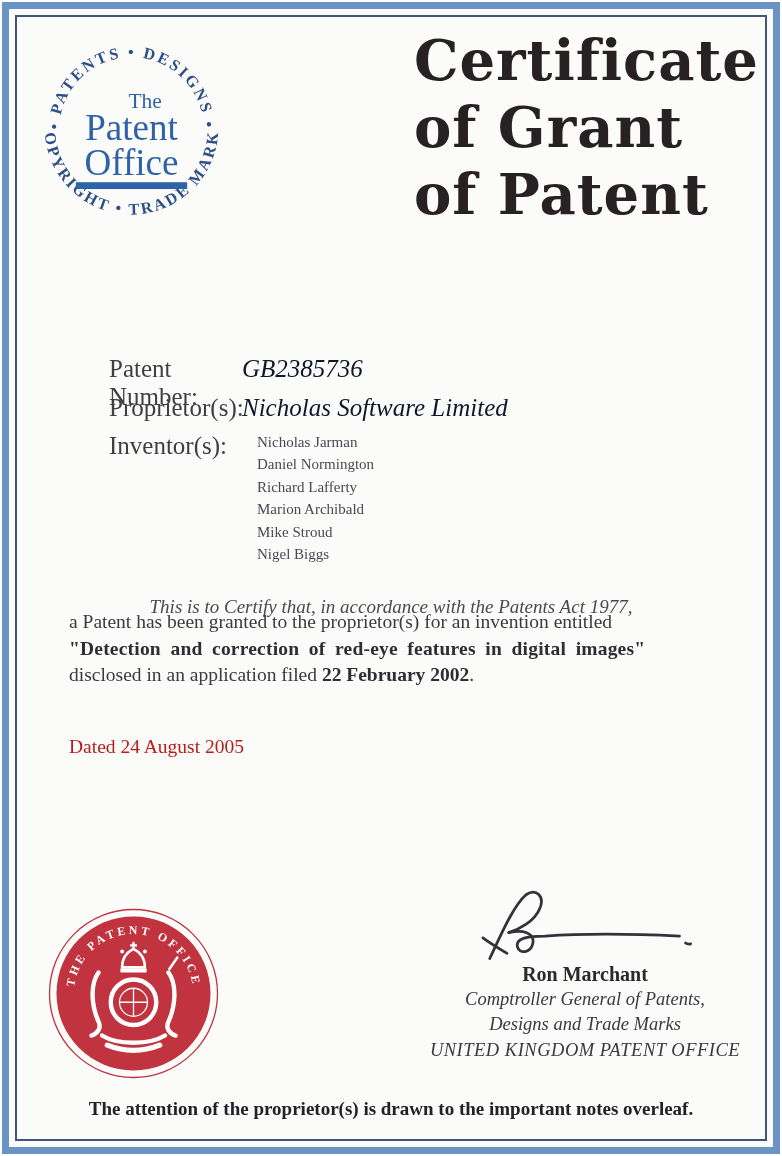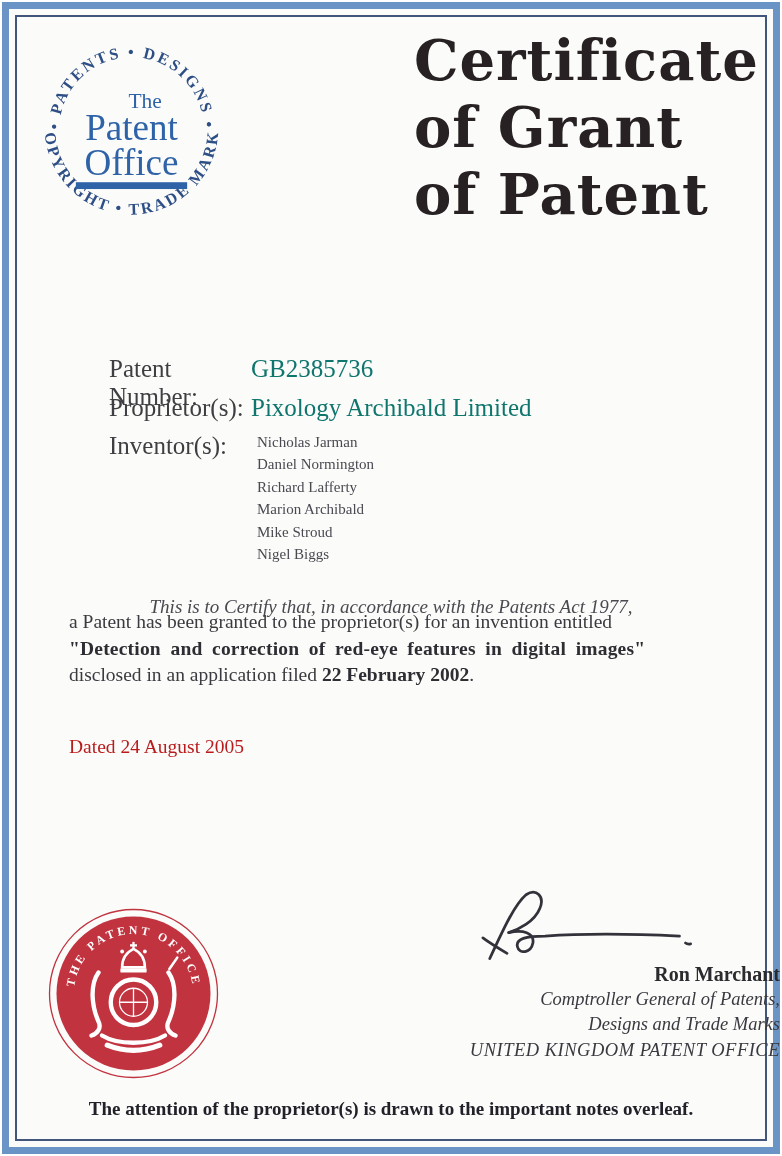--- a/index.html
+++ b/index.html
@@ -30,39 +30,39 @@
     font-weight:700;
     font-size:56px;
     line-height:67px;
     letter-spacing:1px;
     color:#272123;
   }
 
   
   .detail-row { position:absolute; left:92px; font-size:25px; color:#44434a; }
   .detail-label { display:inline-block; width:148px; color:#3f3e42; }
-  .detail-value { position:absolute; left:142px; white-space:nowrap; color:#0f766e; }
+  .detail-value { position:absolute; left:133px; white-space:nowrap; color:#0f172a;font-style:italic; }
   .inventors { position:absolute; left:240px; top:414px; font-size:15px; line-height:22.4px; color:#4a4952; }
 
   
   .certify {
     position:absolute; top:579px; left:0; width:100%;
     text-align:center; font-style:italic; font-size:19px; color:#4a4950;
   }
   .grant-para {
     position:absolute; left:52px; top:592px; width:666px;
     font-size:19.5px; line-height:26.5px; color:#3b3a40;
   }
   .invention-line { font-weight:700; word-spacing:4.5px; letter-spacing:0.2px; color:#2e2d33; }
   .bold-date { font-weight:700; color:#2e2d33; }
   .dated { position:absolute; left:52px; top:719px; font-size:19.5px; color:#b91c1c; }
 
   
   .seal { position:absolute; left:29px; top:889px; width:175px; height:175px; }
-  .sig-block { position:absolute; left:373px; top:869px; width:390px; text-align:right; }
+  .sig-block { position:absolute; left:373px; top:869px; width:390px; text-align:center; }
   .sig-svg { display:block; margin:0 0 0 86px; }
   .sig-name { font-weight:700; font-size:20px; line-height:26px; color:#2b2a2e; margin-top:-8px; }
   .sig-role { font-style:italic; font-size:18.5px; line-height:25px; color:#3a3940; }
   .sig-office { font-style:italic; font-size:18.5px; line-height:26px; letter-spacing:0.5px; color:#3a3940; }
 
   
   .footer-notice {
     position:absolute; top:1081px; left:0; width:100%;
     text-align:center; font-weight:700; font-size:19px; color:#22212a;
   }
@@ -96,21 +96,21 @@
         <div>of Grant</div>
         <div>of Patent</div>
       </div>
 
       <div class="detail-row" style="top:338px;">
         <span class="detail-label">Patent Number:</span>
         <span class="detail-value">GB2385736</span>
       </div>
       <div class="detail-row" style="top:377px;">
         <span class="detail-label">Proprietor(s):</span>
-        <span class="detail-value">Pixology Archibald Limited</span>
+        <span class="detail-value">Nicholas Software Limited</span>
       </div>
       <div class="detail-row" style="top:415px;">
         <span class="detail-label">Inventor(s):</span>
       </div>
       <div class="inventors">
         <div>Nicholas Jarman</div>
         <div>Daniel Normington</div>
         <div>Richard Lafferty</div>
         <div>Marion Archibald</div>
         <div>Mike Stroud</div>

